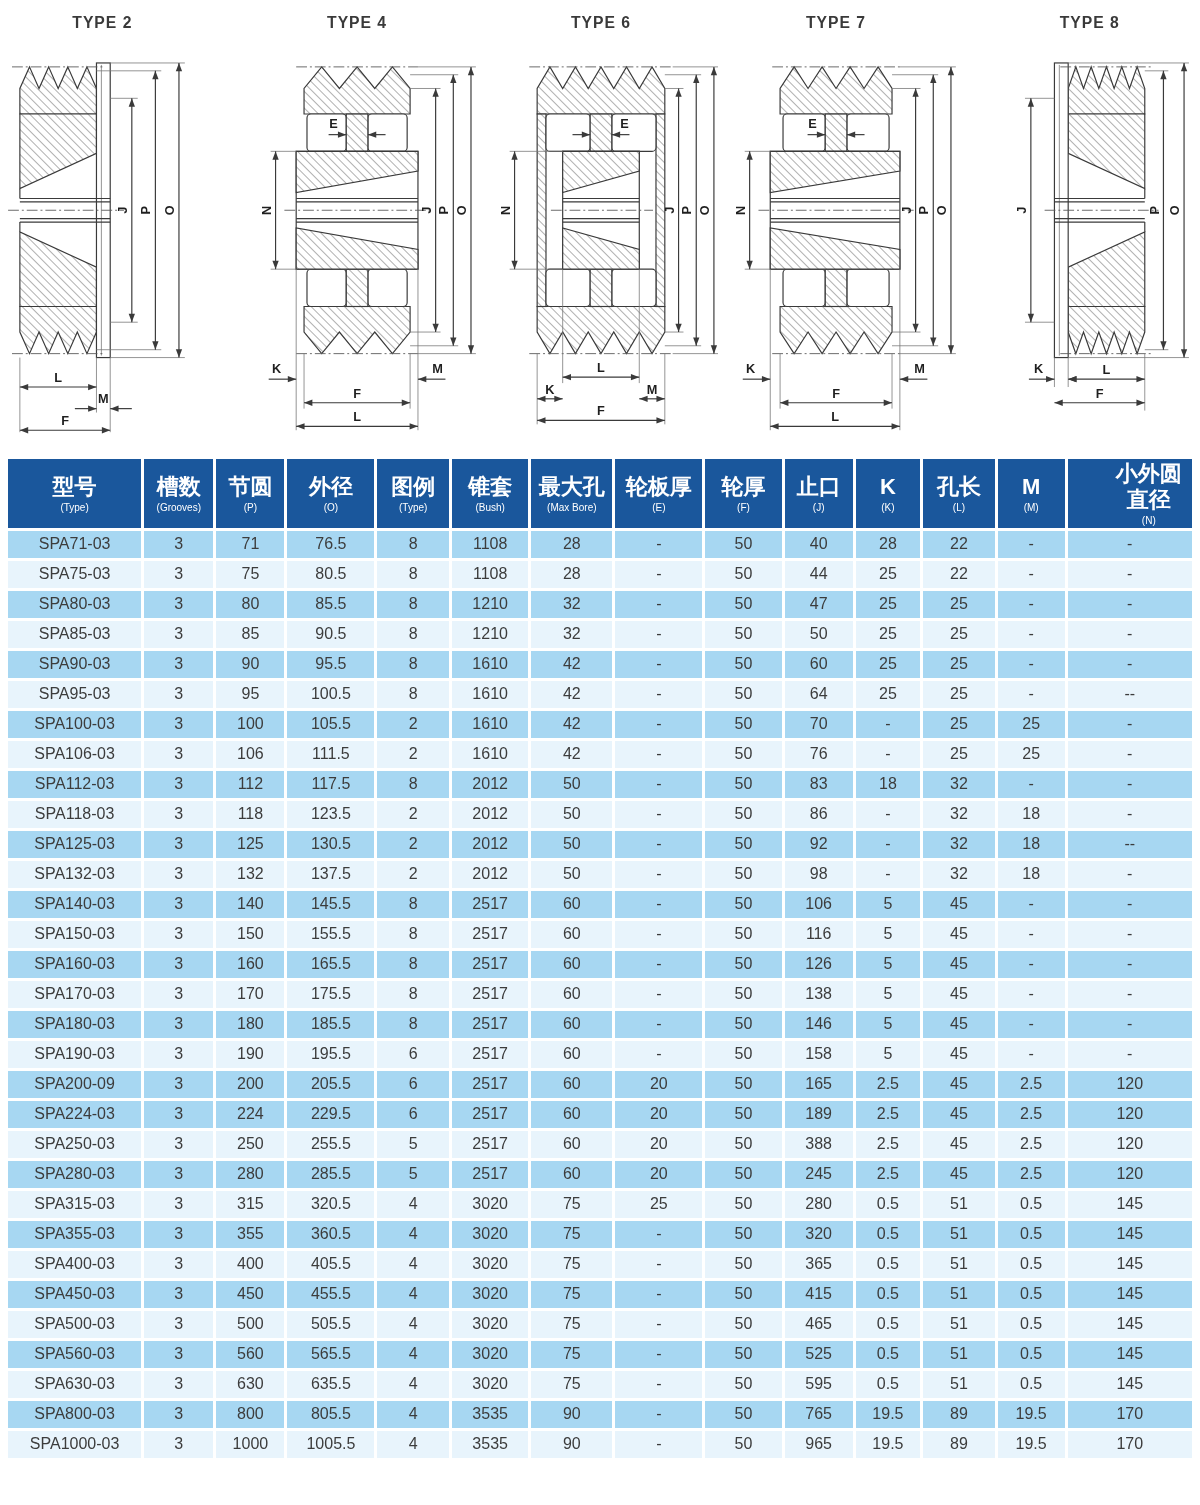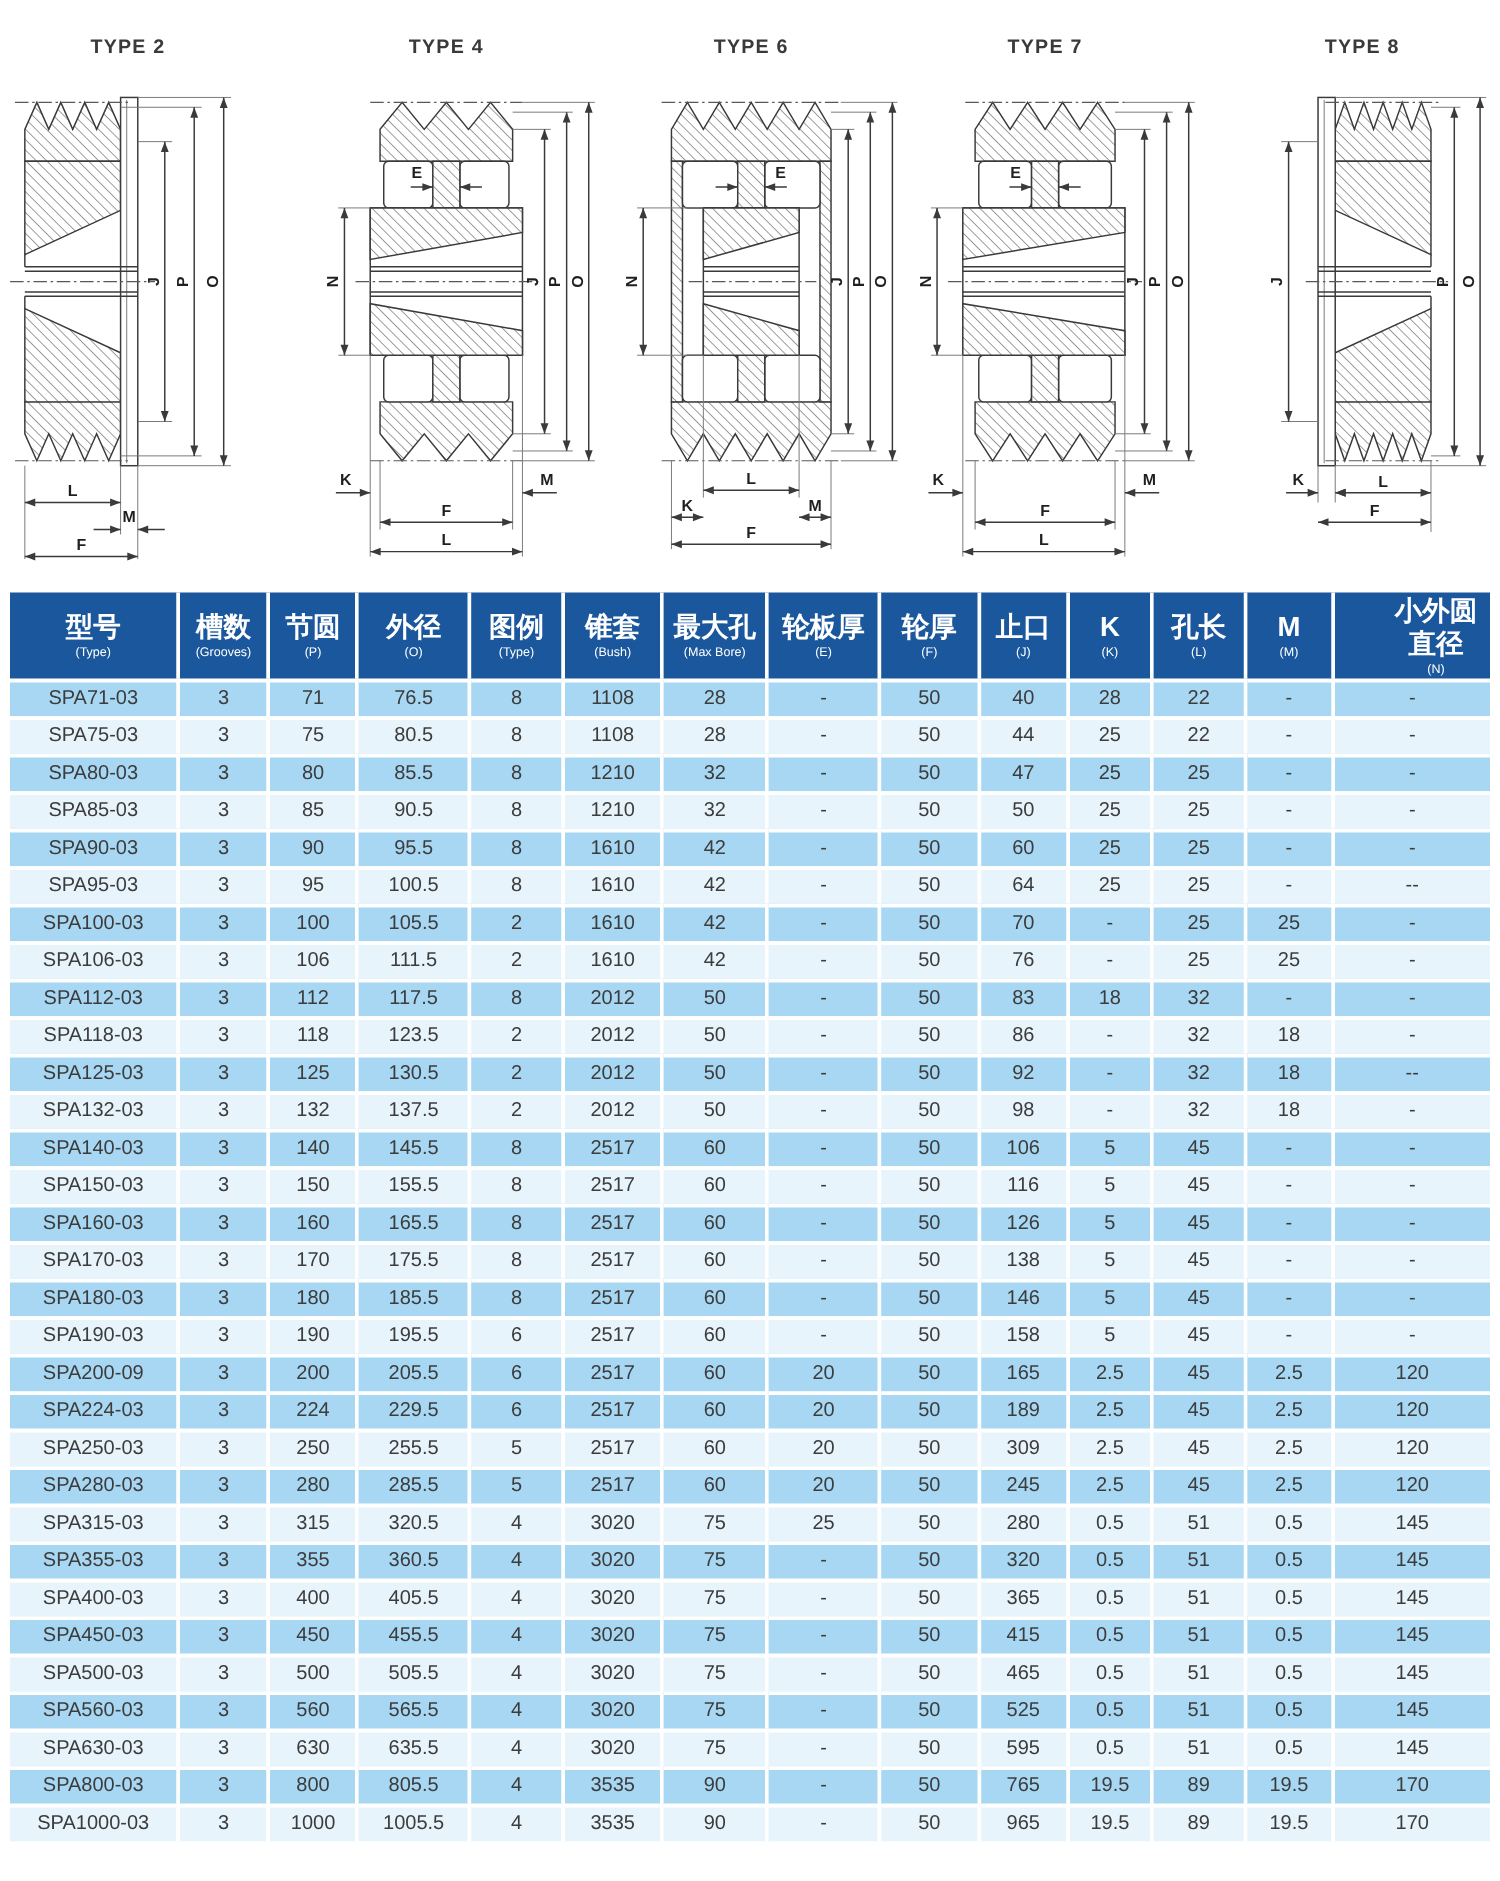--- a/index.html
+++ b/index.html
@@ -1,21 +1,21 @@
 <!DOCTYPE html>
 <html style="--hdr: #1a579c; --hdrtx: #ffffff; --rowA: #a7d7f2; --rowB: #e8f4fc; --grid: #ffffff; --celltx: #3c3c3c; --line: #3a3a3a;"><head>
 <meta charset="utf-8">
 <style>
   html,body{margin:0;padding:0;}
   body{
     width:1200px;height:1505px;overflow:hidden;background:#fff;
     font-family:"Liberation Sans",sans-serif;
   }
   
-  .drawings{display:flex;justify-content:space-between;padding:6px 4px 0 4px;height:446px;box-sizing:border-box;margin-top:15px;}
+  .drawings{display:flex;justify-content:space-between;padding:6px 4px 0 4px;height:446px;box-sizing:border-box;}
   .drawing{width:236px;height:440px;}
   .drawing svg{display:block;}
   .drawing .shape{stroke:var(--line);stroke-width:1.2px;}
   .drawing .ln{stroke:var(--line);stroke-width:1.2px;}
   .drawing .ext{stroke:#787878;stroke-width:0.8px;}
   .drawing .cl{stroke:#585858;stroke-width:0.9px;stroke-dasharray:11 3 2 3;}
   .drawing text.dim{font-family:"Liberation Sans",sans-serif;font-weight:bold;font-size:13px;fill:#1f1f1f;}
   .drawing text.title{font-family:"Liberation Sans",sans-serif;font-weight:bold;font-size:16px;fill:#3a3a3a;letter-spacing:1px;}
   
   table.spec{
@@ -804,21 +804,21 @@
       <tr class="even">
         <td>SPA250-03</td>
         <td>3</td>
         <td>250</td>
         <td>255.5</td>
         <td>5</td>
         <td>2517</td>
         <td>60</td>
         <td>20</td>
         <td>50</td>
-        <td>309</td>
+        <td>388</td>
         <td>2.5</td>
         <td>45</td>
         <td>2.5</td>
         <td>120</td>
       </tr>
       <tr class="odd">
         <td>SPA280-03</td>
         <td>3</td>
         <td>280</td>
         <td>285.5</td>

